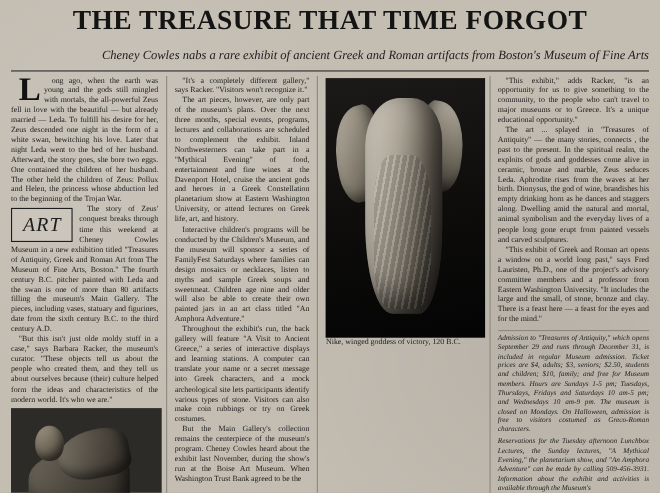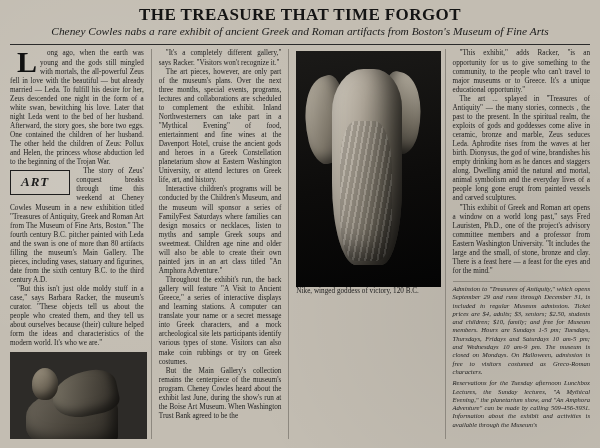--- a/index.html
+++ b/index.html
@@ -28,33 +28,34 @@
 
   
   .masthead {
     text-align: center;
     border-bottom: 1.2px solid #2b2b2b;
     padding-bottom: 3px;
   }
   .headline {
     font-family: "Liberation Serif", serif;
     font-weight: bold;
-    font-size: 17px;
+    font-size: 25px;
     letter-spacing: 0.4px;
     line-height: 1.02;
-    margin: 0 0 2px 0;
+    margin: 0 0 13px 0;
     color: #141414;
   }
   .subhead {
     font-family: "Liberation Serif", serif;
     font-style: italic;
     font-size: 11.4px;
     line-height: 1.15;
     margin: 0 0 3px 0;
     color: #1c1c1c;
+    text-align: right;
   }
   .byline {
     font-size: 8.6px;
     letter-spacing: 1.1px;
     margin: 0;
     color: #1c1c1c;
   }
   .byline .by {
     font-style: italic;
     letter-spacing: 0.3px;
@@ -96,25 +97,25 @@
     font-weight: bold;
     padding: 1px 3px 0 0;
     color: #111;
   }
 
   
   .art-badge {
     float: left;
     margin: 3px 6px 2px 0;
     border: 1.4px solid #1d1d1d;
-    padding: 3px 20px 3px 10px;
-    font-family: "Liberation Serif", serif;
-    font-weight: bold;
-    font-style: italic;
-    font-size: 13px;
+    padding: 3px 9px 3px 10px;
+    font-family: "Liberation Serif", serif;
+    font-weight: normal;
+    font-style: italic;
+    font-size: 18px;
     letter-spacing: 1px;
     background: rgba(255,255,255,0.07);
   }
 
   
   .photo {
     position: relative;
     background: #2d2b28;
     overflow: hidden;
   }
@@ -238,21 +239,21 @@
 
       </div>
 
     </div>
 
     <div class="col col2">
       <p>"It's a completely different gallery," says Racker. "Visitors won't recognize it."</p>
       <p>The art pieces, however, are only part of the museum's plans. Over the next three months, special events, programs, lectures and collaborations are scheduled to complement the exhibit. Inland Northwesterners can take part in a "Mythical Evening" of food, entertainment and fine wines at the Davenport Hotel, cruise the ancient gods and heroes in a Greek Constellation planetarium show at Eastern Washington University, or attend lectures on Greek life, art, and history.</p>
       <p>Interactive children's programs will be conducted by the Children's Museum, and the museum will sponsor a series of FamilyFest Saturdays where families can design mosaics or necklaces, listen to myths and sample Greek soups and sweetmeat. Children age nine and older will also be able to create their own painted jars in an art class titled "An Amphora Adventure."</p>
       <p>Throughout the exhibit's run, the back gallery will feature "A Visit to Ancient Greece," a series of interactive displays and learning stations. A computer can translate your name or a secret message into Greek characters, and a mock archeological site lets participants identify various types of stone. Visitors can also make coin rubbings or try on Greek costumes.</p>
-      <p>But the Main Gallery's collection remains the centerpiece of the museum's program. Cheney Cowles heard about the exhibit last June, during the show's run at the Boise Art Museum. When Washington Trust Bank agreed to be the</p>
+      <p>But the Main Gallery's collection remains the centerpiece of the museum's program. Cheney Cowles heard about the exhibit last November, during the show's run at the Boise Art Museum. When Washington Trust Bank agreed to be the</p>
     </div>
 
     <div class="col col3">
       <div class="nike-wrap">
         <div class="photo nike">
           <div class="wingL"></div>
           <div class="wingR"></div>
           <div class="figure"></div>
           <div class="drape"></div>
         </div>

